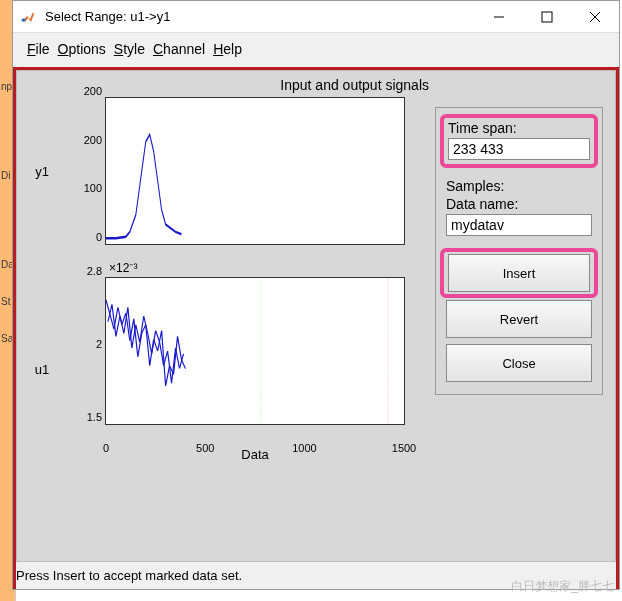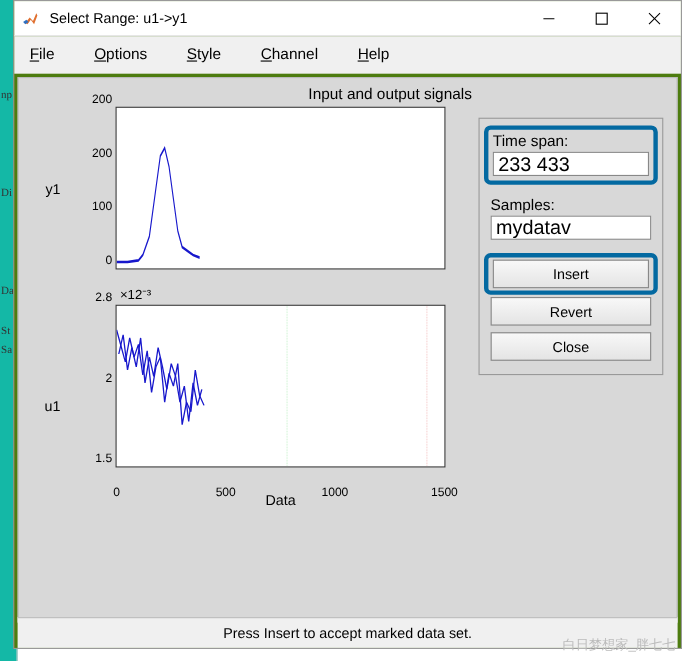--- a/index.html
+++ b/index.html
@@ -1,61 +1,61 @@
 <!DOCTYPE html>
 <html><head>
   <meta charset="utf-8">
   <style>
     * { box-sizing: border-box; margin: 0; padding: 0; }
     body { font-family: "Segoe UI", Arial, sans-serif; font-size: 13px; background: #fff; width: 622px; height: 601px; overflow: hidden; }
-    .left-strip { position: absolute; left: 0; top: 0; width: 16px; height: 601px; background: #14b8a6; border-right: 1px solid #ccc; font-family: Liberation Serif, serif; }
+    .left-strip { position: absolute; left: 0; top: 0; width: 16px; height: 601px; background: #fdba74; border-right: 1px solid #ccc; }
     .strip-label { font-size: 10px; padding: 3px 1px; color: #333; }
-    .window { position: absolute; left: 12px; top: 0; width: 608px; height: 590px; border: 1px solid #999; background: #4d7c0f; }
+    .window { position: absolute; left: 12px; top: 0; width: 608px; height: 590px; border: 1px solid #999; background: #b91c1c; }
     .titlebar { display: flex; align-items: center; height: 32px; background: #fff; border-bottom: 1px solid #e0e0e0; }
     .titlebar-icon { width: 18px; height: 18px; margin: 0 6px; }
     .titlebar-title { flex: 1; font-size: 13px; color: #000; padding-left: 2px; }
     .titlebar-btns { display: flex; }
     .titlebar-btn { width: 48px; height: 32px; display: flex; align-items: center; justify-content: center; color: #222; }
-    .menubar { display: flex; gap: 36px; padding: 8px 14px 10px 14px; background: #f0f0f0; }
+    .menubar { display: flex; gap: 8px; padding: 8px 14px 10px 14px; background: #f0f0f0; }
     .menu-item { font-size: 14px; color: #000; }
     .menu-item .ul { text-decoration: underline; }
     .content { position: relative; background: #d8d8d8; margin: 3px; height: 496px; border: 1px solid #bbb; }
     .plot-area { position: absolute; left: 12px; top: 6px; width: 400px; }
     .chart-title { text-align: right; font-size: 14px; font-weight: normal; margin-bottom: 4px; }
     .chart-wrap { display: flex; align-items: center; }
-    .ylabel { width: 26px; text-align: right; font-size: 13px; }
+    .ylabel { width: 26px; text-align: center; font-size: 13px; }
     .chart-box { position: relative; background: #fff; border: 1px solid #333; }
     .chart1 { width: 300px; height: 148px; }
     .chart2 { width: 300px; height: 148px; }
     .yticks { position: absolute; left: -34px; top: 0; height: 100%; width: 32px; }
     .ytick { position: absolute; right: 2px; font-size: 11px; transform: translateY(-50%); }
     .xticks { position: absolute; bottom: -18px; left: 0; width: 100%; }
     .xtick { position: absolute; font-size: 11px; transform: translateX(-50%); }
     .xlabel { text-align: center; font-size: 13px; margin-top: 22px; margin-left: 76px; }
     .expo { position: absolute; left: 4px; top: -18px; font-size: 12px; }
     .chart-svg { position: absolute; left: 0; top: 0; width: 100%; height: 100%; }
     .panel { position: absolute; right: 12px; top: 36px; width: 168px; border: 1px solid #999; background: #d8d8d8; padding: 10px 10px 12px 10px; }
     .panel label { display: block; font-size: 14px; margin-bottom: 2px; }
-    .panel input { width: 100%; height: 22px; font-size: 18px; padding: 1px 4px; border: 1px solid #888; background: #fff; margin-bottom: 10px; }
-    .panel button { width: 100%; height: 26px; font-size: 13px; background: linear-gradient(#f8f8f8,#e4e4e4); border: 1px solid #888; margin-bottom: 6px; }
-    .redbox { border: 4px solid #0369a1; border-radius: 6px; padding: 2px 4px 2px 4px; margin: -4px -6px 2px -6px; }
+    .panel input { width: 100%; height: 22px; font-size: 14px; padding: 1px 4px; border: 1px solid #888; background: #fff; margin-bottom: 10px; }
+    .panel button { width: 100%; height: 38px; font-size: 13px; background: linear-gradient(#f8f8f8,#e4e4e4); border: 1px solid #888; margin-bottom: 6px; }
+    .redbox { border: 4px solid #ec4899; border-radius: 6px; padding: 2px 4px 2px 4px; margin: -4px -6px 2px -6px; }
     .redbox-bottom { margin-bottom: 10px; }
-    .statusbar { position: absolute; bottom: 0; left: 3px; right: 3px; height: 28px; background: #f0f0f0; border-top: 1px solid #bbb; display: flex; align-items: center; justify-content: center; font-size: 13px; }
+    .statusbar { position: absolute; bottom: 0; left: 3px; right: 3px; height: 28px; background: #f0f0f0; border-top: 1px solid #bbb; display: flex; align-items: center; font-size: 13px; }
     .watermark { position: absolute; right: 8px; bottom: 6px; font-size: 12px; color: #bbb; }
     .dashed-line { stroke-dasharray: 5,5; stroke-width: 1.5; }
   </style>
 </head>
 <body>
 
 <div class="left-strip">
   <div class="strip-label" style="margin-top:78px">np</div>
   <div class="strip-label" style="margin-top:72px">Di</div>
   <div class="strip-label" style="margin-top:72px">Da</div>
   <div class="strip-label" style="margin-top:20px">St</div>
-  <div class="strip-label" style="">Sa</div>
+  <div class="strip-label" style="margin-top:20px">Sa</div>
 </div>
 
 <div class="window">
   <div class="titlebar">
     <svg class="titlebar-icon" viewBox="0 0 18 18">
         <path d="M4 13 L8 8 L11 11 L14 4 L15 6 L12 14 L9 10 L6 14 Z" fill="#e07030"></path>
         <path d="M2 12 L5 10 L7 12 L4 14 Z" fill="#3070c0"></path>
       </svg>
     <div class="titlebar-title">Select Range: u1-&gt;y1</div>
     <div class="titlebar-btns">
@@ -136,20 +136,21 @@
         </div>
       </div>
     </div>
 
     <div class="panel">
       <div class="redbox redbox-bottom">
         <label>Time span:</label>
         <input type="text" style="margin-bottom: 2px;" value="233 433">
       </div>
       <label>Samples:</label>
+      <label>Data name:</label>
       <input type="text" value="mydatav" style="">
       <div style="height:6px"></div>
       <div class="redbox">
         <button style="margin-bottom:0">Insert</button>
       </div>
       <button>Revert</button>
       <button style="margin-bottom:0">Close</button>
     </div>
   </div>
 

